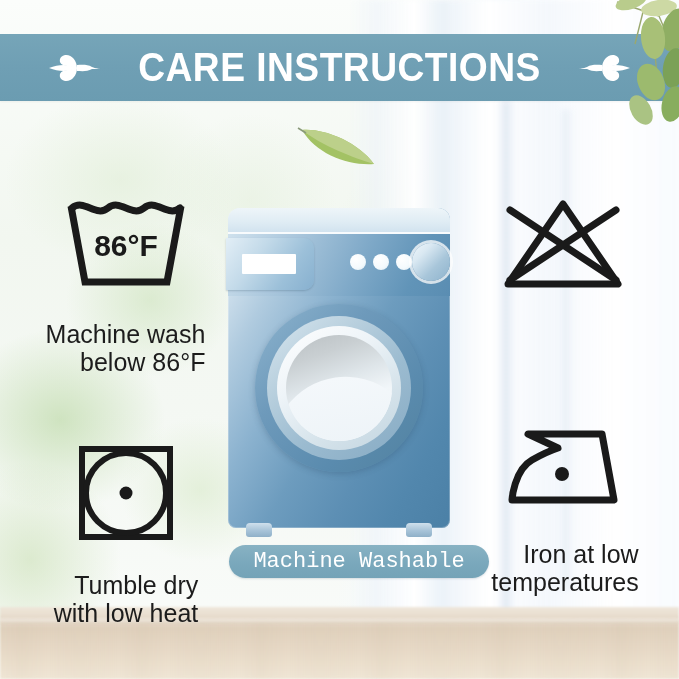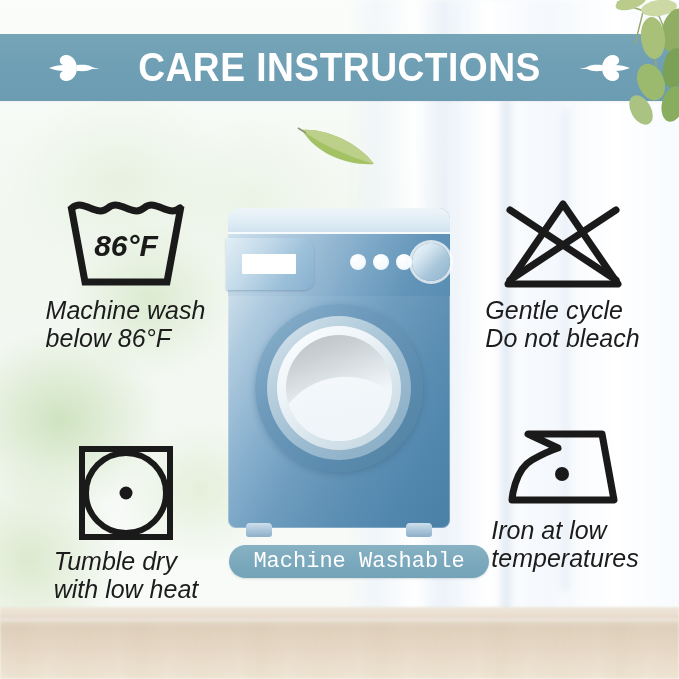--- a/index.html
+++ b/index.html
@@ -147,30 +147,29 @@
     left: 296px; top: 122px;
     width: 82px; height: 48px;
   }
 
   
   .cell {
     position: absolute;
     display: flex;
     flex-direction: column;
     align-items: center;
-    font-style: italic;
   }
   .cell .icon-wrap {
     display: flex;
     align-items: center;
     justify-content: center;
   }
   .cell .caption {
-    margin-top: 4px;
-    text-align: left;
+    margin-top: 28px;
+    text-align: right;
     color: #1c1c1c;
     font-size: 25px;
     line-height: 1.12;
     white-space: pre-line;
   }
   #cell-wash      { left: 18px;  top: 196px; width: 215px; }
   #cell-bleach    { left: 450px; top: 196px; width: 225px; }
   #cell-dry       { left: 20px;  top: 443px; width: 212px; }
   #cell-iron      { left: 455px; top: 424px; width: 220px; }
 
@@ -389,22 +388,20 @@
   </div>
 
   <div class="cell" id="cell-bleach">
     <div class="icon-wrap">
       <svg width="130" height="96" viewBox="0 0 130 96">
         <path d="M65 8 L120 88 L10 88 Z" fill="none" stroke="#1a1a1a" stroke-width="7" stroke-linejoin="round"></path>
         <path d="M12 14 L118 84" stroke="#1a1a1a" stroke-width="7" stroke-linecap="round"></path>
         <path d="M118 14 L12 84" stroke="#1a1a1a" stroke-width="7" stroke-linecap="round"></path>
       </svg>
     </div>
-    <div class="caption">Gentle cycle
-Do not bleach</div>
   </div>
 
   <div class="cell" id="cell-dry">
     <div class="icon-wrap">
       <svg width="100" height="100" viewBox="0 0 100 100">
         <rect x="6" y="6" width="88" height="88" fill="none" stroke="#1a1a1a" stroke-width="6"></rect>
         <circle cx="50" cy="50" r="40" fill="none" stroke="#1a1a1a" stroke-width="6"></circle>
         <circle cx="50" cy="50" r="6.5" fill="#1a1a1a"></circle>
       </svg>
     </div>

